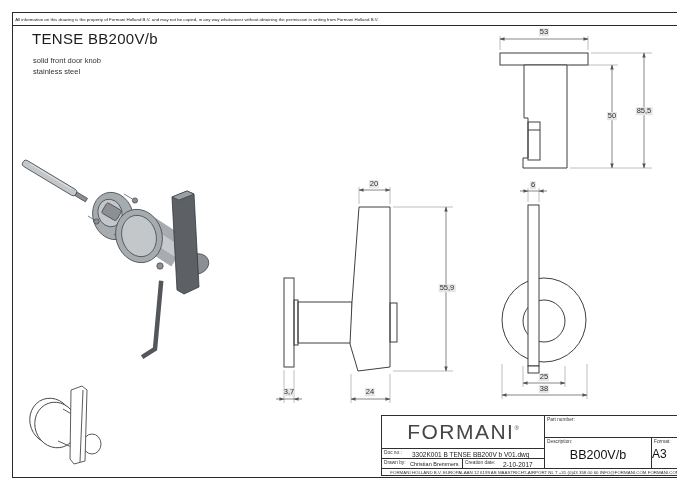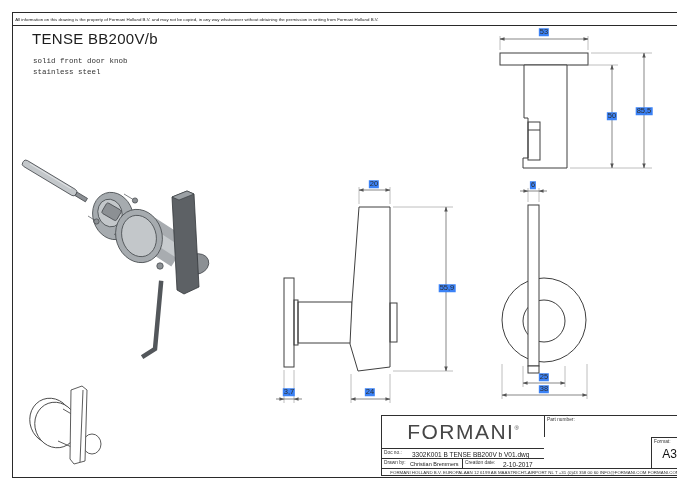--- a/index.html
+++ b/index.html
@@ -10,37 +10,37 @@
   .abs { position:absolute; }
 
   
   #frame { left:12px; top:12px; width:675px; height:464px; border:1px solid #2a2a2a; }
   #disclaimer-strip { left:12px; top:12px; width:675px; height:12px; border:1px solid #2a2a2a;
     border-bottom:1px solid #2a2a2a; display:flex; align-items:center; overflow:hidden; }
   #disclaimer-strip span { font-size:8px; transform:scale(0.55); transform-origin:0 50%;
     white-space:nowrap; color:#222; padding-left:4px; }
 
   #title { left:32px; top:30px; font-size:15px; letter-spacing:0.3px; color:#1c1c1c; }
-  #subtitle { left:33px; top:56px; font-size:7.5px; line-height:1.45; color:#333;font-family:Liberation Mono, monospace; }
+  #subtitle { left:33px; top:56px; font-size:7.5px; line-height:1.45; color:#333; }
 
   
   svg .ol  { stroke:var(--line,#3f3f3f); stroke-width:1; fill:none; }
   svg .olf { stroke:var(--line,#3f3f3f); stroke-width:1; fill:#fff; }
   svg .dl  { stroke:var(--dim-line,#555); stroke-width:0.7; fill:none; }
   svg .xl  { stroke:#8a8a8a; stroke-width:0.55; fill:none; }
   svg .metal  { fill:var(--metal-light,#c3c7ca); stroke:#4a4e52; stroke-width:0.8; }
   svg .metal2 { fill:var(--metal-mid,#a6abaf); stroke:#4a4e52; stroke-width:0.8; }
   svg .metal3 { fill:#8c9094; stroke:#4a4e52; stroke-width:0.8; }
   svg .blade  { fill:var(--metal-dark,#5d6165); stroke:#33373b; stroke-width:0.8; }
   svg .bladetop { fill:#9ba0a4; stroke:#33373b; stroke-width:0.6; }
   svg .wf  { stroke:#4a4a4a; stroke-width:0.9; fill:#fff; }
   svg .wfn { stroke:#4a4a4a; stroke-width:0.9; fill:none; }
 
   .dim { position:absolute; transform:translate(-50%,-50%); font-size:7.5px; line-height:1;
-    color:#2e2e2e; background:#3b82f6; padding:0 1px; white-space:nowrap; z-index:3; }
+    color:#2e2e2e; background:#e5e5e5; padding:0 1px; white-space:nowrap; z-index:3; }
 
   
   #title-block { left:381px; top:415px; width:307px; height:61px; border:1px solid #2f2f2f;
     background:#fff; z-index:4; box-sizing:border-box; }
   #title-block .cell { position:absolute; box-sizing:border-box; overflow:hidden; }
   .c-logo { left:0; top:0; width:162px; height:32px; display:flex; align-items:center; justify-content:center; }
   .c-doc { left:0; top:32px; width:162px; height:10px; border-top:1px solid #2f2f2f; }
   .c-drawn { left:0; top:42px; width:80px; height:10px; border-top:1px solid #2f2f2f; }
   .c-cdate { left:80px; top:42px; width:82px; height:10px; border-top:1px solid #2f2f2f; border-left:1px solid #2f2f2f; }
   .c-part { left:162px; top:0; width:143px; height:21px; border-left:1px solid #2f2f2f; }
@@ -49,21 +49,21 @@
   .c-footer { left:0; top:52px; width:305px; height:7px; border-top:1px solid #2f2f2f;
     display:flex; align-items:center; justify-content:center; }
   .c-footer span { font-size:8px; transform:scale(0.55); transform-origin:50% 50%; white-space:nowrap; color:#333; }
 
   .microlabel { position:absolute; left:2px; top:1px; font-size:8px; transform:scale(0.6);
     transform-origin:0 0; color:#333; white-space:nowrap; }
   .c-doc .val { position:absolute; left:30px; top:1.5px; font-size:6.5px; color:#222; white-space:nowrap; }
   .c-drawn .val { position:absolute; left:28px; top:2px; font-size:5.5px; color:#222; white-space:nowrap; }
   .c-cdate .val { position:absolute; left:40px; top:1.5px; font-size:6.5px; color:#222; white-space:nowrap; }
   .c-desc .val { display:block; text-align:center; margin-top:10px; font-size:12.5px; color:#111; }
-  .c-format .val { display:block; text-align:center; margin-top:9px; font-size:12px; color:#111; }
+  .c-format .val { display:block; text-align:left; margin-top:9px; font-size:12px; color:#111; }
   #brand-logo { font-size:21px; letter-spacing:1.5px; color:#464646; font-weight:400; }
   #brand-logo sup { font-size:6px; vertical-align:9px; letter-spacing:0; }
 </style>
 </head>
 <body>
 
 <div id="page">
 
   <div class="abs" id="frame"></div>
   <div class="abs" id="disclaimer-strip">
@@ -219,20 +219,24 @@
       <span class="val">Christian Bremmers</span>
     </div>
     <div class="cell c-cdate">
       <span class="microlabel">Creation date:</span>
       <span class="val">2-10-2017</span>
     </div>
     <div class="cell c-part">
       <span class="microlabel">Part number:</span>
       <span class="val"></span>
     </div>
+    <div class="cell c-desc">
+      <span class="microlabel">Description:</span>
+      <span class="val">BB200V/b</span>
+    </div>
     <div class="cell c-format">
       <span class="microlabel">Format:</span>
       <span class="val">A3</span>
     </div>
     <div class="cell c-footer">
       <span>FORMANI HOLLAND B.V.   EUROPALAAN 12   6199 AB MAASTRICHT-AIRPORT NL   T +31 (0)43 358 00 60 INFO@FORMANI.COM FORMANI.COM</span>
     </div>
   </div>
 
 </div>

